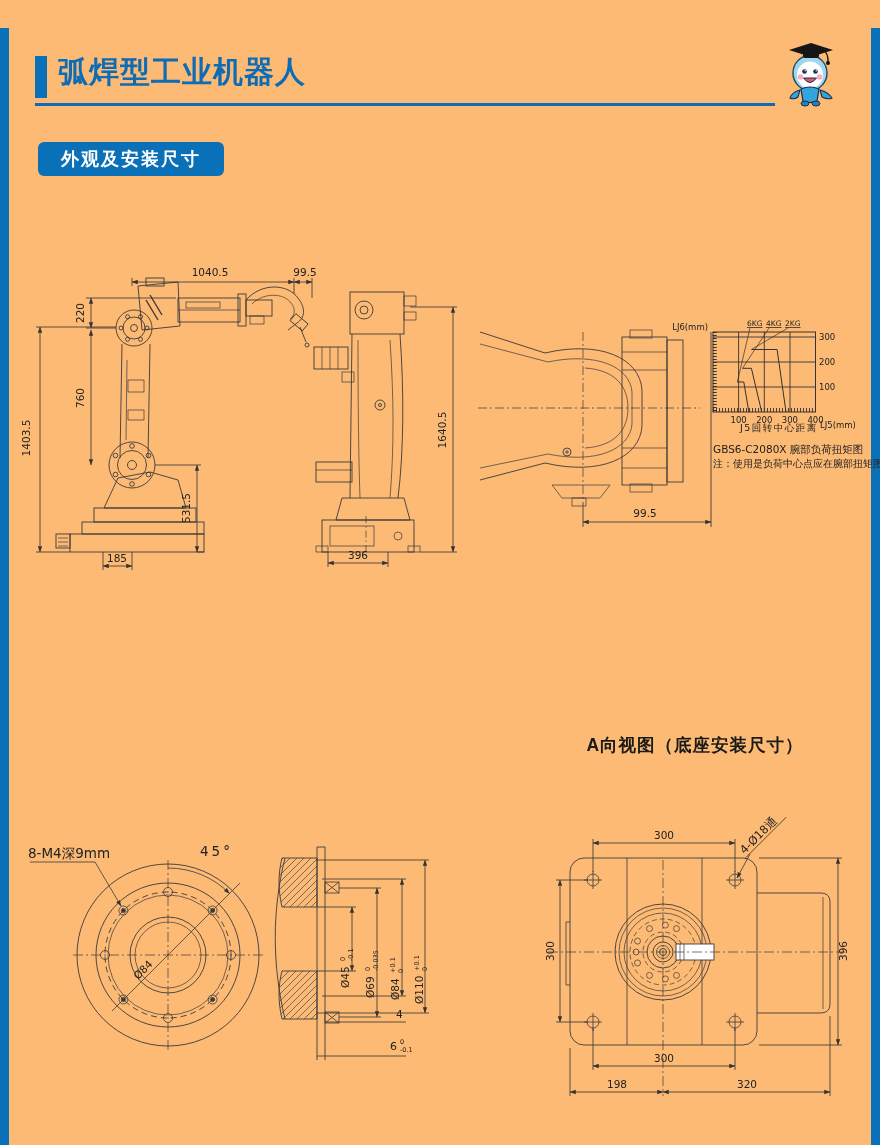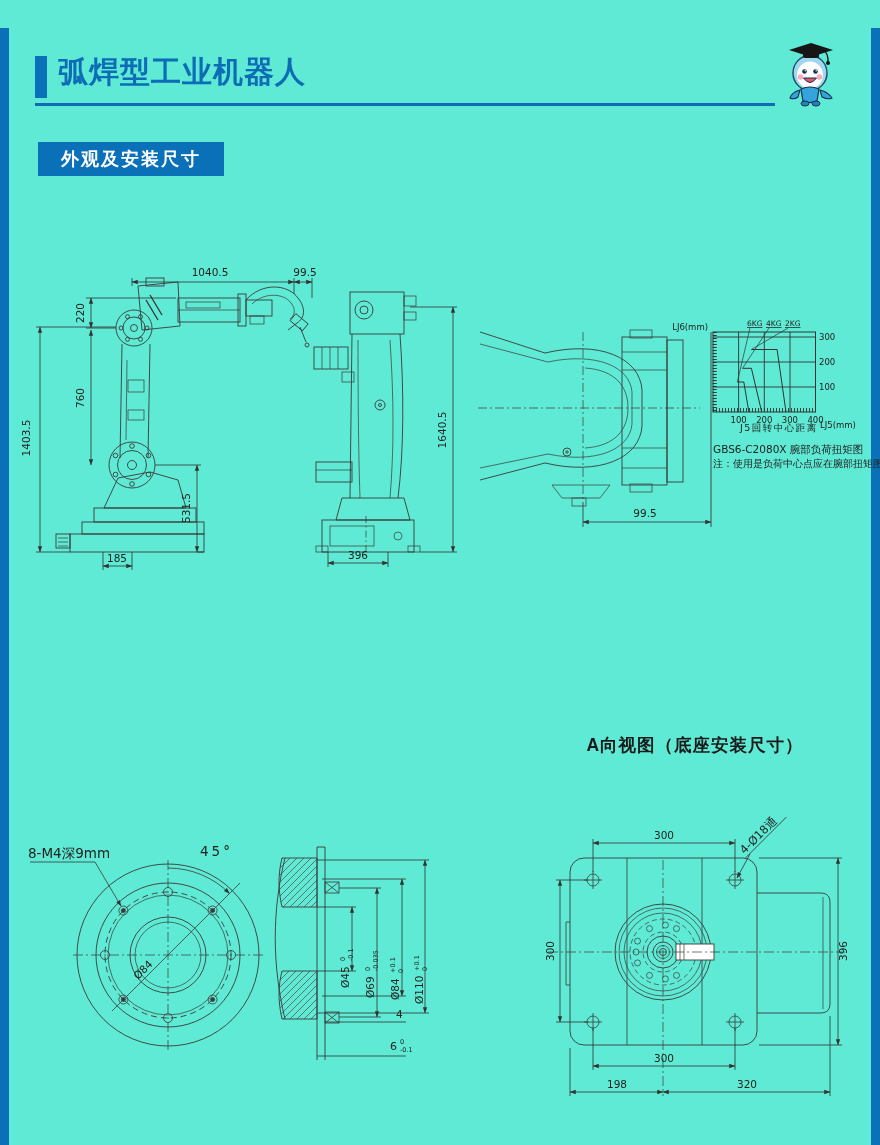--- a/index.html
+++ b/index.html
@@ -1,25 +1,25 @@
 <!DOCTYPE html>
 <html><head>
 <meta charset="utf-8">
 <style>
   html,body{margin:0;padding:0;}
   body{width:880px;height:1145px;background:#fff;font-family:"Liberation Sans","DejaVu Sans",sans-serif;}
-  .page{position:relative;width:880px;height:1145px;background:#5eead4;overflow:hidden;}
+  .page{position:relative;width:880px;height:1145px;background:#fdba74;overflow:hidden;}
   .edge-bar{position:absolute;top:28px;width:9px;height:1117px;background:#0a70b7;}
   .edge-left{left:0;}
   .edge-right{right:0;}
   .title-marker{position:absolute;left:35px;top:56px;width:12px;height:42px;background:#0a70b7;}
   .page-title{position:absolute;left:58px;top:52px;font-size:30px;font-weight:700;color:#0d6cb5;letter-spacing:1px;}
   .title-rule{position:absolute;left:35px;top:103px;width:740px;height:3px;background:#0d6cb5;}
   .mascot{position:absolute;left:786px;top:42px;width:50px;height:66px;}
-  .section-badge{position:absolute;left:38px;top:142px;width:186px;height:34px;background:#0a70b7;border-radius:0;color:#fff;font-size:18px;font-weight:700;letter-spacing:2px;display:flex;align-items:center;justify-content:center;}
+  .section-badge{position:absolute;left:38px;top:142px;width:186px;height:34px;background:#0a70b7;border-radius:6px;color:#fff;font-size:18px;font-weight:700;letter-spacing:2px;display:flex;align-items:center;justify-content:center;}
   .view-label{position:absolute;top:733px;font-size:17.5px;font-weight:600;color:#1a1a1a;text-align:center;letter-spacing:1px;}
   .view-label-a{left:50px;width:310px;}
   .view-label-b{left:540px;width:310px;}
   svg.drawing{position:absolute;left:0;}
   svg text{font-family:"DejaVu Sans","Liberation Sans",sans-serif;fill:#222;}
   .dim{font-size:10.5px;}
 </style>
 </head>
 <body>
 

